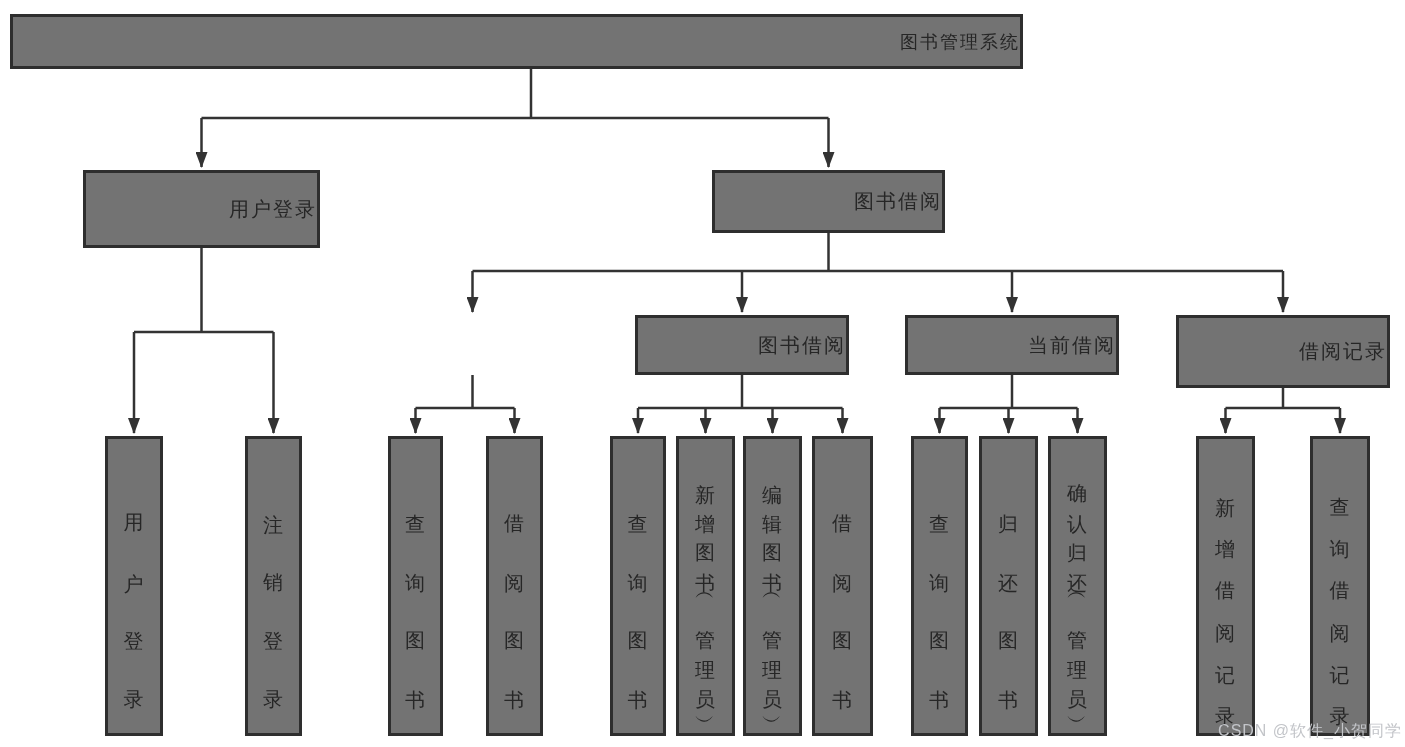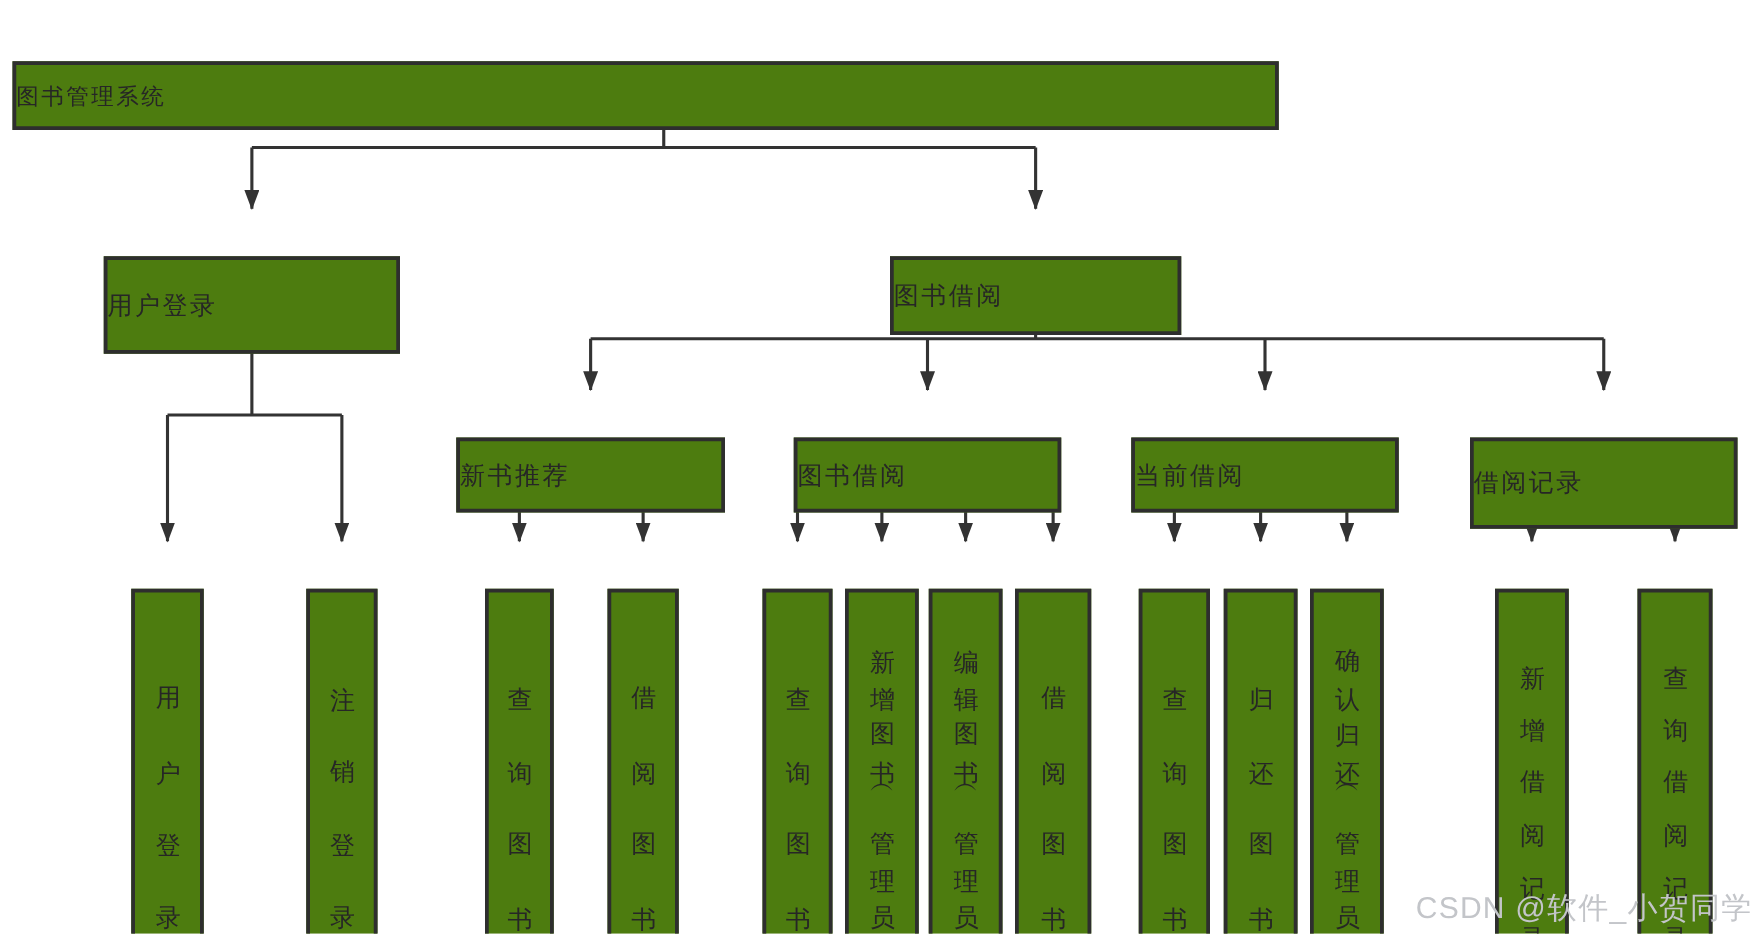--- a/index.html
+++ b/index.html
@@ -8,43 +8,43 @@
     width:1405px;height:747px;
     background:#ffffff;
     font-family:"Liberation Sans",sans-serif;
     color:#262626;
     overflow:hidden;
   }
   .wires{position:absolute;left:0;top:0;width:1405px;height:747px;}
   .node{
     position:absolute;
     border:3px solid #2e2e2e;
-    background:#4d7c0f;
+    background:#737373;
     box-sizing:border-box;
-    display:flex;align-items:center;justify-content:flex-start;margin-top:35px;
+    display:flex;align-items:center;justify-content:flex-end;
   }
   .hlabel{
     font-size:20px;
     letter-spacing:2px;
     white-space:nowrap;
   }
   .root .hlabel{font-size:18px;}
   .vlabel{
     width:100%;height:100%;
     writing-mode:vertical-lr;
     display:flex;
     justify-content:space-evenly;
     align-items:center;
     font-size:20px;
     line-height:1;
   }
   .watermark{
     position:absolute;
     right:3px;bottom:5px;
-    font-size:24px;
+    font-size:16px;
     letter-spacing:1px;
     color:#c3c5c9;
     z-index:6;
     white-space:nowrap;
   }
 </style>
 </head>
 <body>
 
 <div class="stage">
@@ -108,23 +108,20 @@
     <span class="hlabel">图书管理系统</span>
   </div>
 
   <div class="node" style="left:83px;top:170px;width:237px;height:78px">
     <span class="hlabel">用户登录</span>
   </div>
   <div class="node" style="left:712px;top:170px;width:233px;height:63px">
     <span class="hlabel">图书借阅</span>
   </div>
 
-  <div class="node" style="left:365px;top:315px;width:215px;height:60px">
-    <span class="hlabel">新书推荐</span>
-  </div>
   <div class="node" style="left:905px;top:315px;width:214px;height:60px">
     <span class="hlabel">当前借阅</span>
   </div>
   <div class="node" style="left:635px;top:315px;width:214px;height:60px">
     <span class="hlabel">图书借阅</span>
   </div>
   <div class="node" style="left:1176px;top:315px;width:214px;height:73px">
     <span class="hlabel">借阅记录</span>
   </div>
 

